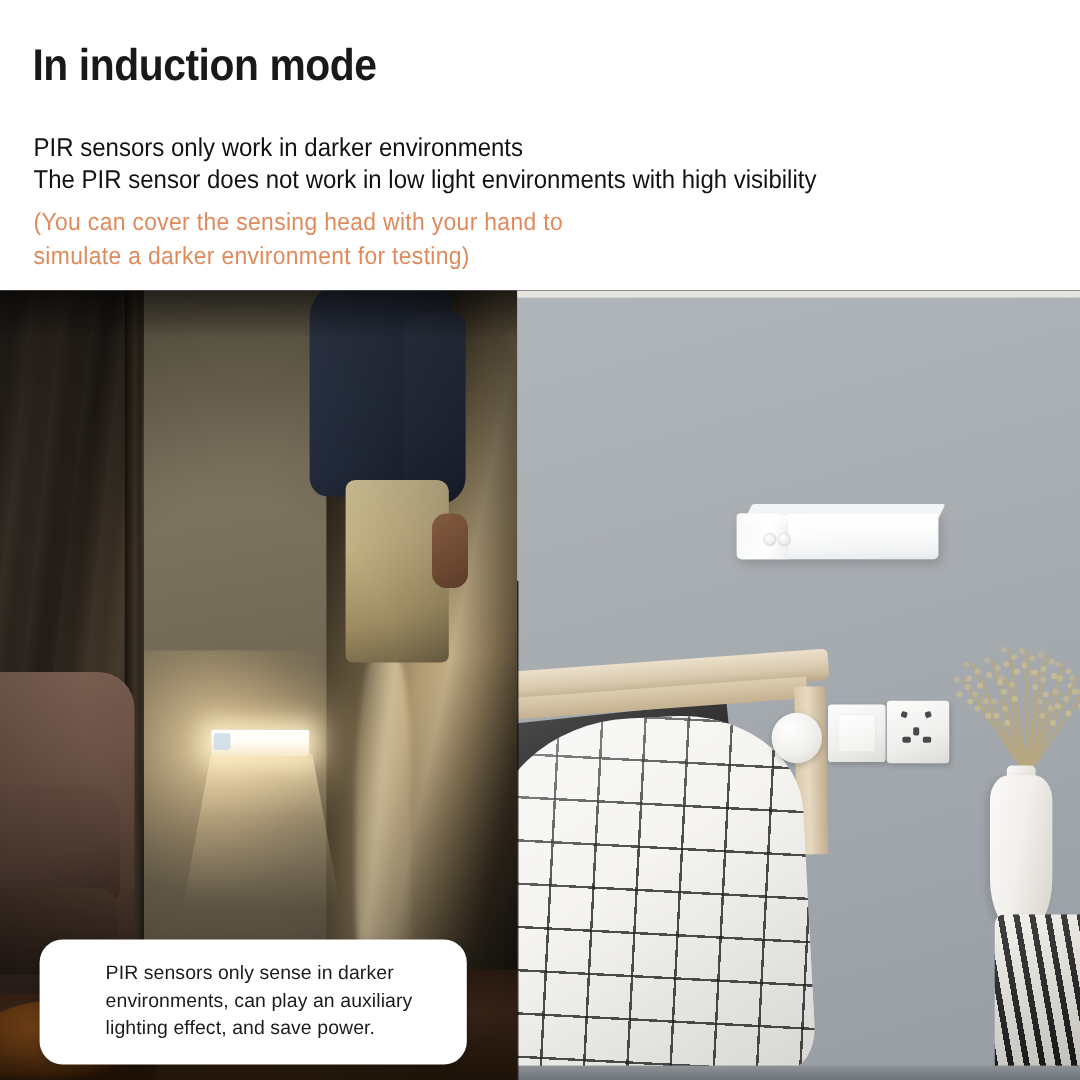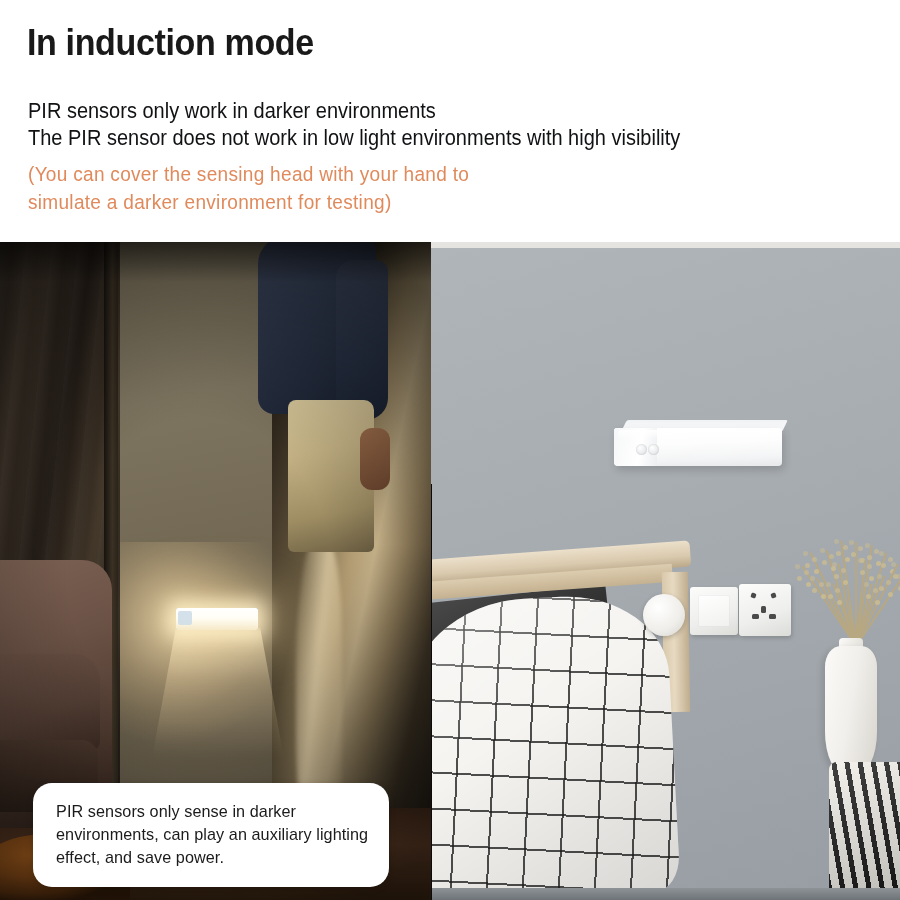--- a/index.html
+++ b/index.html
@@ -5,21 +5,21 @@
 <style>
   * { margin:0; padding:0; box-sizing:border-box; }
   html,body{
     width:900px; height:900px; overflow:hidden;
     background:#ffffff;
     font-family:"Liberation Sans", sans-serif;
   }
   #page{ position:relative; width:900px; height:900px; background:#fff; }
 
   
-  .header{ position:absolute; left:0; top:0; width:784px; height:242px; background:#fff; }
+  .header{ position:absolute; left:0; top:12px; width:784px; height:242px; background:#fff; }
   .title{
     position:absolute; left:27px; top:22px;
     font-size:37px; font-weight:bold; color:#19191a;
     letter-spacing:-0.4px; line-height:1.12;
     transform:scaleX(0.92); transform-origin:left center;
     white-space:nowrap;
   }
   .subline{
     position:absolute; left:28px;
     font-size:21.5px; color:#111214; line-height:1.18;
@@ -179,21 +179,21 @@
   .led-off .s2{ left:34px; top:24px; }
   .led-off .gloss{ position:absolute; left:4px; top:10px; width:160px; height:9px;
     background:linear-gradient(180deg,rgba(255,255,255,0.95),rgba(255,255,255,0)); border-radius:3px; }
 
   
   .caption{
     position:absolute; background:#ffffff; border-radius:19px;
     box-shadow:0 2px 7px rgba(0,0,0,0.18);
     color:#1b1b1b; font-size:16.2px; line-height:1.42; letter-spacing:0.08px;
   }
-  .caption .txt{ display:block; }
+  .caption .txt{ display:block;margin-left:32px; }
   .capL{ left:33px; top:783px; width:356px; padding:17px 20px 18px 23px; }
   .capR{ left:462px; top:776px; width:388px; padding:15px 20px 16px 22px; }
 
   
   .divider{ position:absolute; left:431px; top:242px; width:1px; height:658px; background:#0b0b0b; }
 </style>
 </head>
 <body>
 
 <div id="page">

